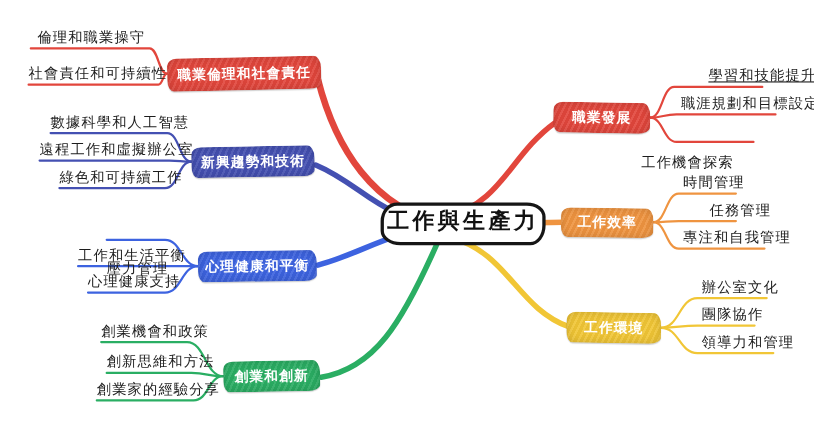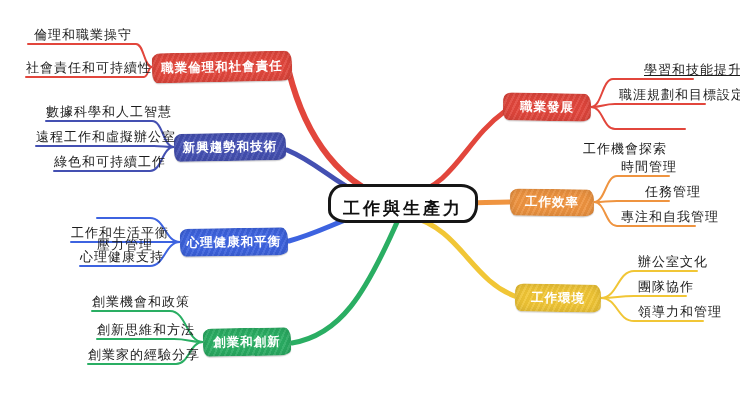--- a/index.html
+++ b/index.html
@@ -7,25 +7,25 @@
   body {
     font-family: "DejaVu Sans", "Liberation Sans", sans-serif;
     width: 740px; height: 404px; overflow: hidden;
   }
   .canvas {
     position: relative; width: 740px; height: 404px;
     background: #ffffff; overflow: hidden;
   }
   #edges { position: absolute; left: 0; top: 0; z-index: 1; }
   .central-node {
-    position: absolute; left: 328px; top: 184px; width: 150px; height: 39px;
+    position: absolute; left: 346px; top: 184px; width: 150px; height: 39px;
     background: #ffffff; border: 3px solid #161616;
     border-radius: 15px 17px 14px 18px / 17px 13px 18px 13px;
-    display: flex; align-items: flex-end; justify-content: center;
-    font-weight: bold; font-size: 17px; letter-spacing: 3px; color: #111;
+    display: flex; align-items: flex-start; justify-content: center;
+    font-weight: bold; font-size: 20px; letter-spacing: 3px; color: #111;
     z-index: 3;
   }
   .branch-node {
     position: absolute; display: flex; align-items: center; justify-content: center;
     color: #ffffff; font-weight: bold; font-size: 12.5px; letter-spacing: 1px;
     white-space: nowrap; z-index: 2;
     border-radius: 9px 7px 11px 6px / 7px 11px 6px 10px;
     box-shadow: 0 1px 1px rgba(0,0,0,0.18), inset 0 0 8px rgba(0,0,0,0.14);
     background-image: repeating-linear-gradient(115deg,
       rgba(255,255,255,0.09) 0 2px, rgba(0,0,0,0.035) 2px 5px);

